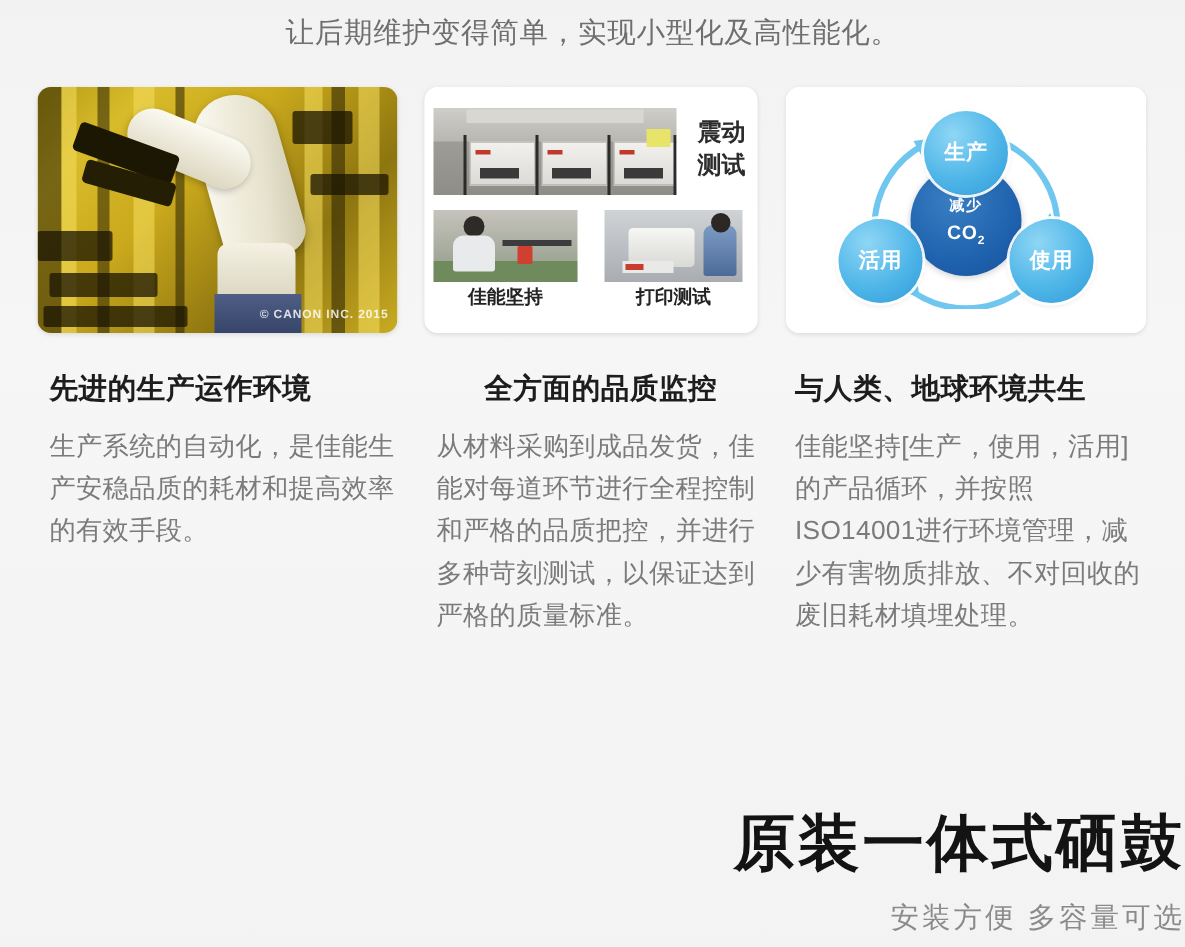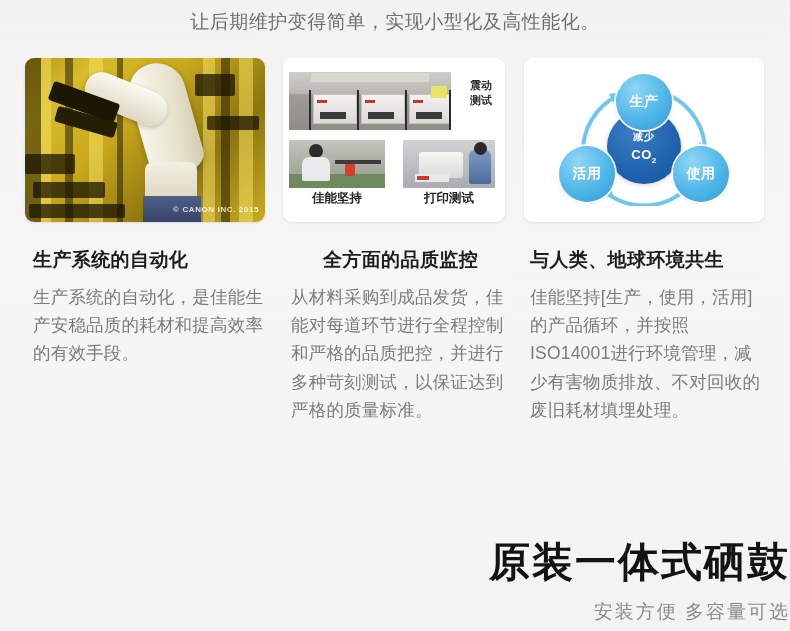--- a/index.html
+++ b/index.html
@@ -97,21 +97,21 @@
   }
   .qc-top-photo .box b {
     position:absolute; left:6px; bottom:4px; width:26px; height:7px;
     background:#3a3a3a; display:block;
   }
   .qc-top-photo .strap { position:absolute; top:18px; width:2px; height:40px; background:#2b2b2b; }
   .qc-top-photo .bin { position:absolute; right:4px; top:14px; width:16px; height:12px; background:#e8e46a; }
 
   .qc-label-right {
     position:absolute; left:176px; top:20px; width:44px;
-    font-size:11px; font-weight:bold; color:#2c2c2c; line-height:1.35;
+    font-size:16px; font-weight:bold; color:#2c2c2c; line-height:1.35;
     text-align:center;
   }
   .qc-bot {
     position:absolute; top:82px; height:48px; overflow:hidden;
   }
   #qc-drop  { left:6px;   width:96px; background:linear-gradient(180deg,#c6c3bd,#8e9a86); }
   #qc-print { left:120px; width:92px; background:linear-gradient(180deg,#cfd3d6,#a9adb1); }
 
   .worker-head { position:absolute; width:14px; height:14px; border-radius:50%; background:#2e2a27; }
   .worker-body { position:absolute; width:28px; height:24px; border-radius:7px 7px 2px 2px; background:#e8eaec; }
@@ -287,21 +287,21 @@
           <div class="node" id="node-top">生产</div>
           <div class="node" id="node-left">活用</div>
           <div class="node" id="node-right">使用</div>
         </div>
       </div>
     </div>
   </div>
 
   <div class="cols">
     <div class="col" id="col-1">
-      <h3>生产系统的自动化</h3>
+      <h3>先进的生产运作环境</h3>
       <p>生产系统的自动化，是佳能生产安稳品质的耗材和提高效率的有效手段。</p>
     </div>
     <div class="col" id="col-2">
       <h3>全方面的品质监控</h3>
       <p>从材料采购到成品发货，佳能对每道环节进行全程控制和严格的品质把控，并进行多种苛刻测试，以保证达到严格的质量标准。</p>
     </div>
     <div class="col" id="col-3">
       <h3>与人类、地球环境共生</h3>
       <p>佳能坚持[生产，使用，活用]的产品循环，并按照ISO14001进行环境管理，减少有害物质排放、不对回收的废旧耗材填埋处理。</p>
     </div>

